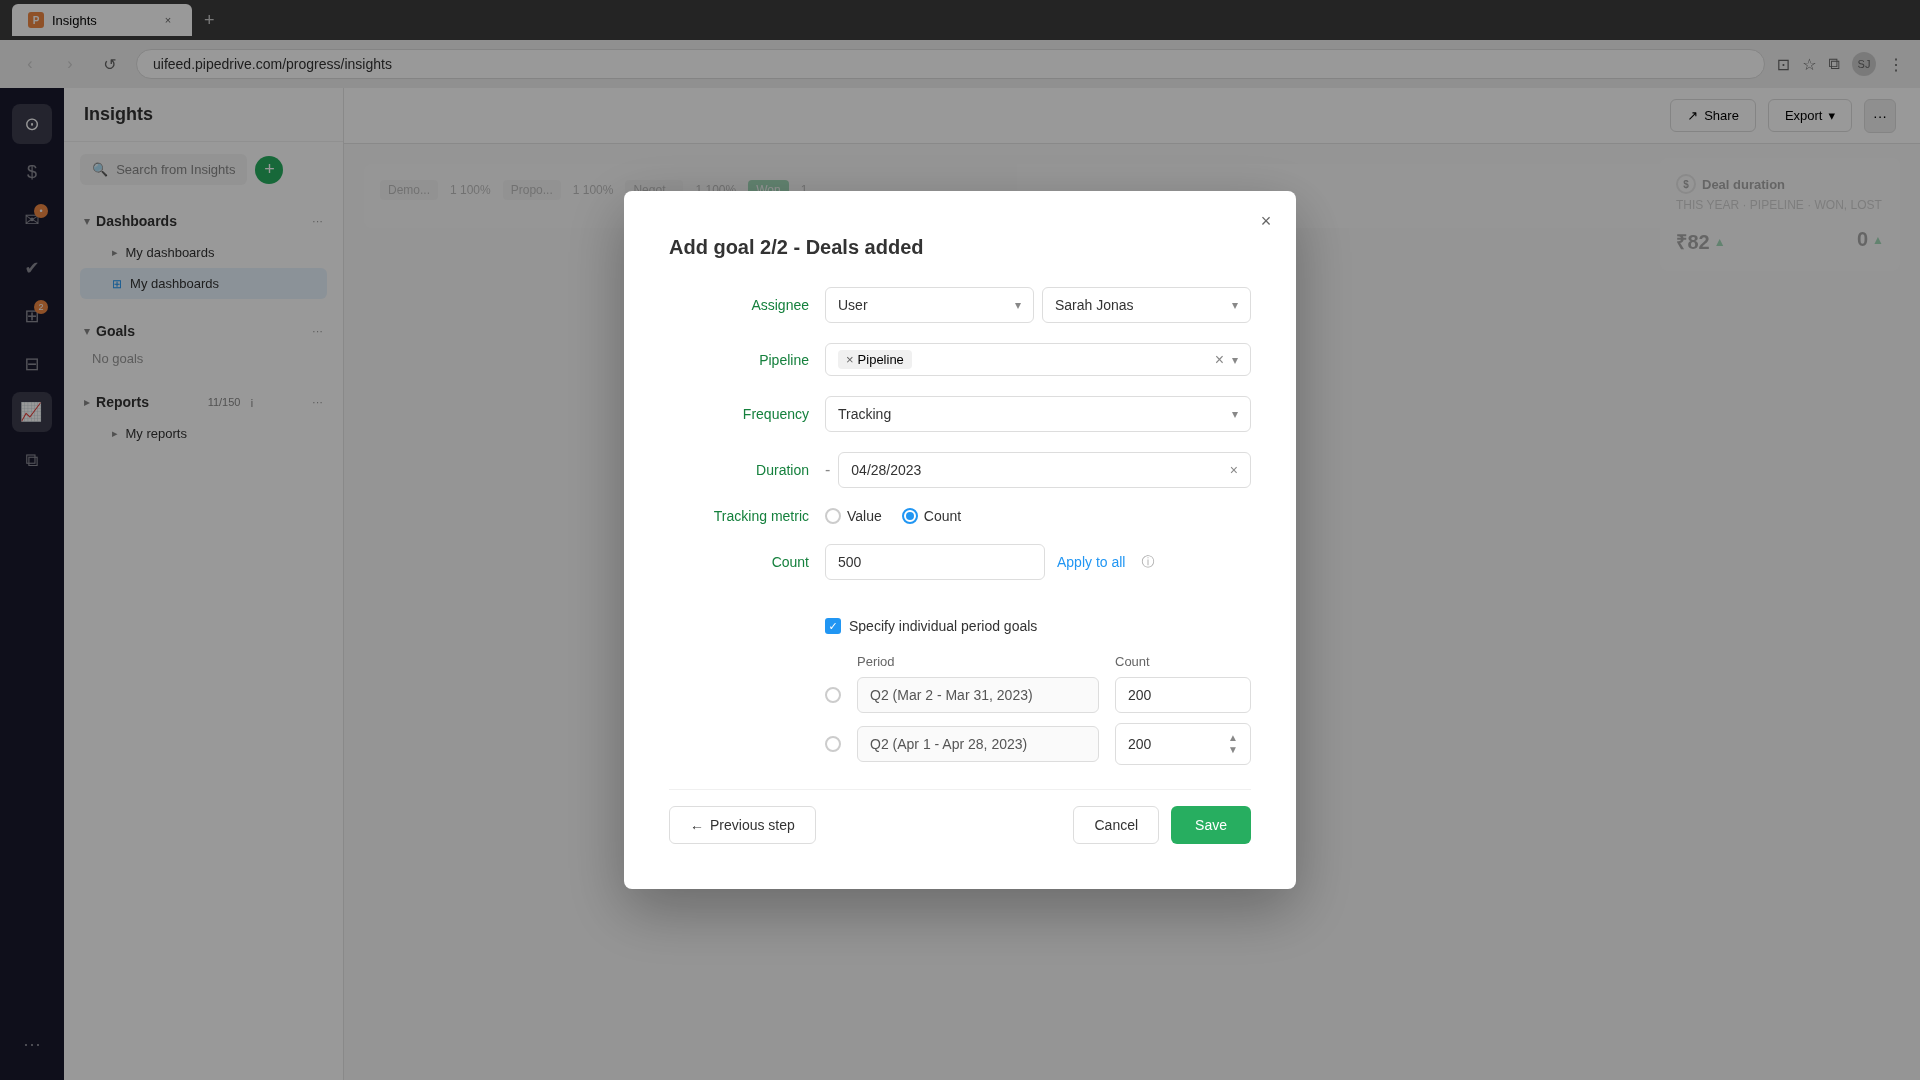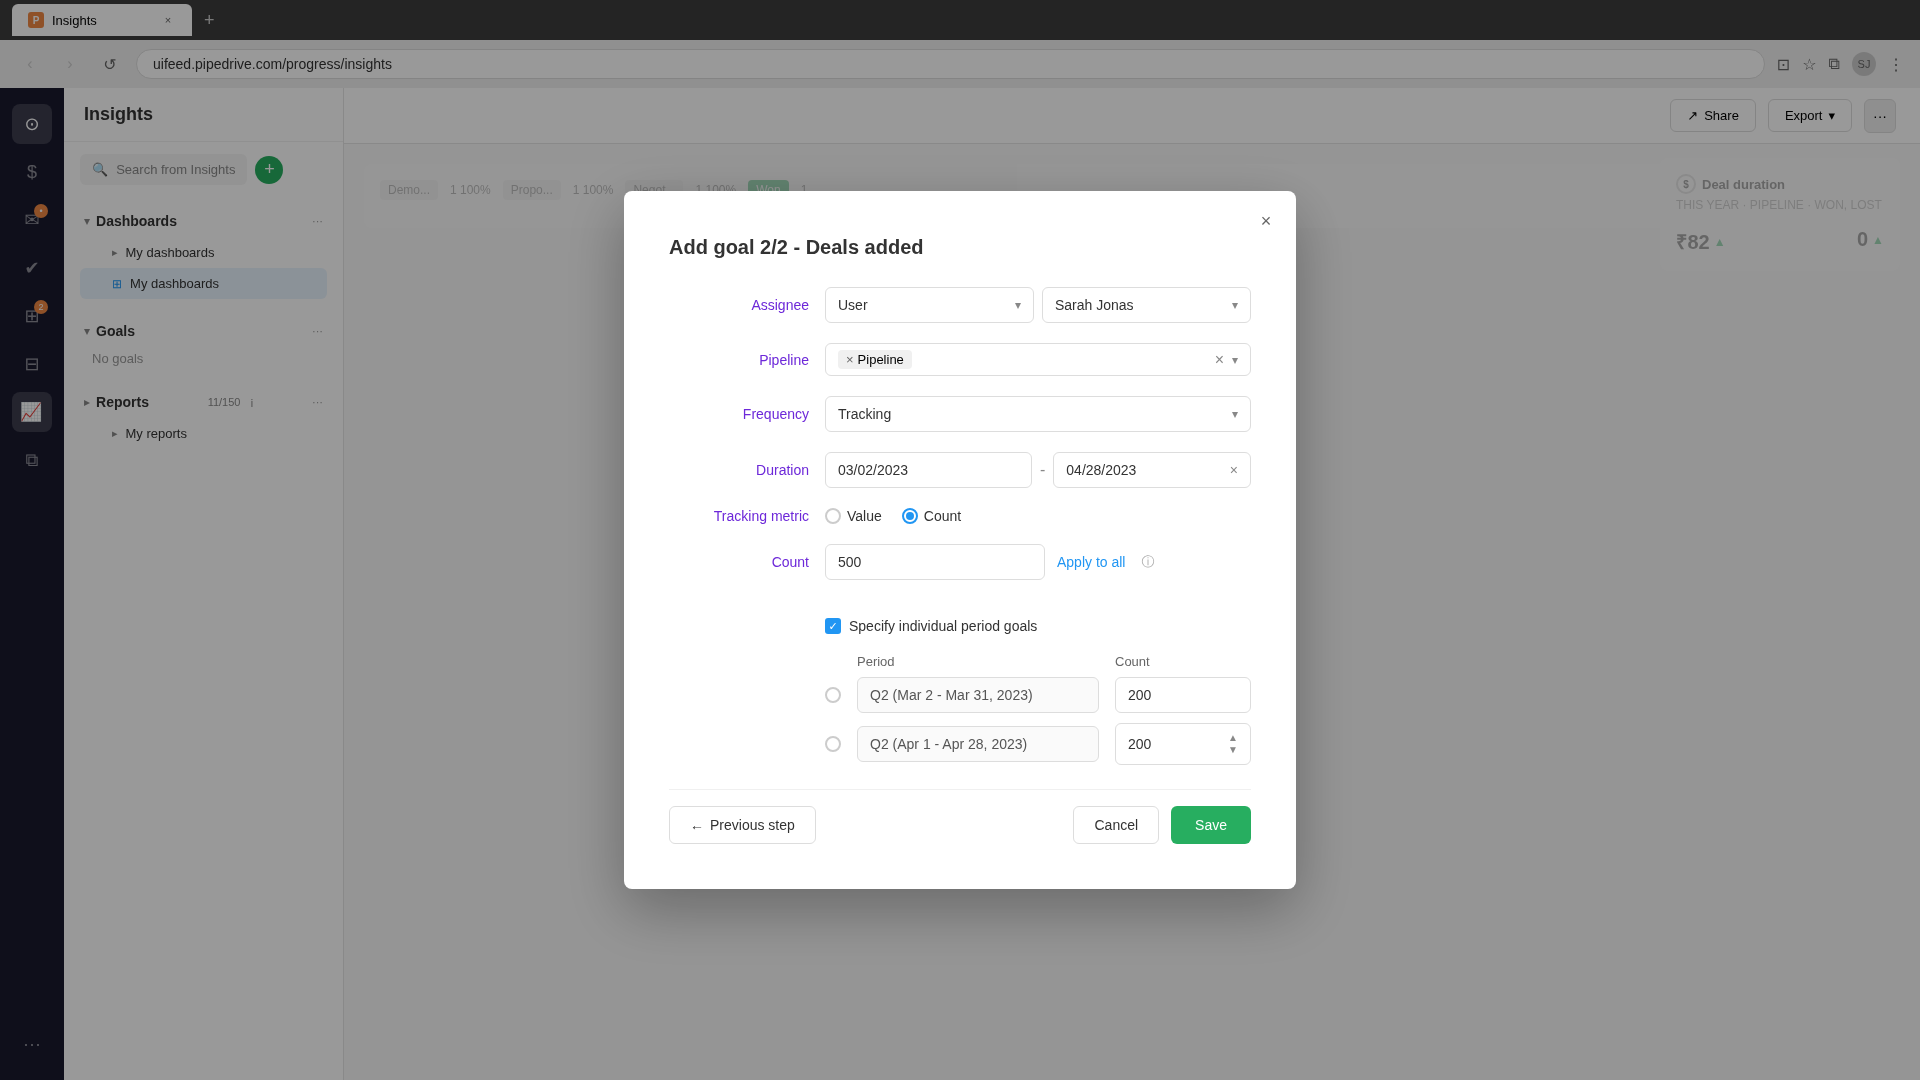--- a/index.html
+++ b/index.html
@@ -61,21 +61,21 @@
     .chart-bg { padding: 20px; }
 
     
     .modal-overlay { position: fixed; top: 0; left: 0; right: 0; bottom: 0; background: rgba(0,0,0,0.4); z-index: 1000; display: flex; align-items: center; justify-content: center; }
     .modal { background: white; border-radius: 8px; width: 672px; padding: 45px; position: relative; max-height: 90vh; overflow-y: auto; box-shadow: 0 20px 60px rgba(0,0,0,0.3); }
     .modal-title { font-size: 20px; font-weight: 600; color: #333; margin-bottom: 28px; }
     .modal-close { position: absolute; top: 16px; right: 16px; width: 28px; height: 28px; display: flex; align-items: center; justify-content: center; cursor: pointer; font-size: 18px; color: #666; border-radius: 4px; }
 
     
     .form-row { display: flex; align-items: center; margin-bottom: 20px; gap: 16px; }
-    .form-label { width: 140px; font-size: 14px; color: #6d28d9; text-align: right; flex-shrink: 0; }
+    .form-label { width: 140px; font-size: 14px; color: #15803d; text-align: right; flex-shrink: 0; }
     .form-control { flex: 1; }
     .select-box { display: flex; align-items: center; justify-content: space-between; border: 1px solid #ddd; border-radius: 6px; padding: 9px 12px; font-size: 14px; color: #333; background: white; cursor: pointer; width: 100%; }
     .select-box .arrow { color: #888; font-size: 12px; }
     .select-group { display: flex; gap: 8px; }
     .select-group .select-box { flex: 1; }
     .input-field { border: 1px solid #ddd; border-radius: 6px; padding: 9px 12px; font-size: 14px; color: #333; width: 100%; }
     .pipeline-tag { display: flex; align-items: center; gap: 4px; background: #f0f0f0; padding: 2px 8px; border-radius: 4px; font-size: 13px; }
     .pipeline-field { display: flex; align-items: center; gap: 8px; border: 1px solid #ddd; border-radius: 6px; padding: 6px 12px; flex-wrap: wrap; width: 100%; }
     .pipeline-clear { margin-left: auto; color: #888; cursor: pointer; }
     .pipeline-arrow { color: #888; font-size: 12px; }
@@ -328,21 +328,20 @@
           <span>Tracking</span>
           <span class="arrow">▾</span>
         </div>
       </div>
     </div>
 
     <div class="form-row">
       <div class="form-label">Duration</div>
       <div class="form-control">
         <div class="duration-group">
-          <input class="duration-input" type="text" value="03/02/2023" style="">
           <span class="duration-sep">-</span>
           <div class="duration-end">
             <span>04/28/2023</span>
             <span class="duration-end-clear">×</span>
           </div>
         </div>
       </div>
     </div>
 
     <div class="form-row">

